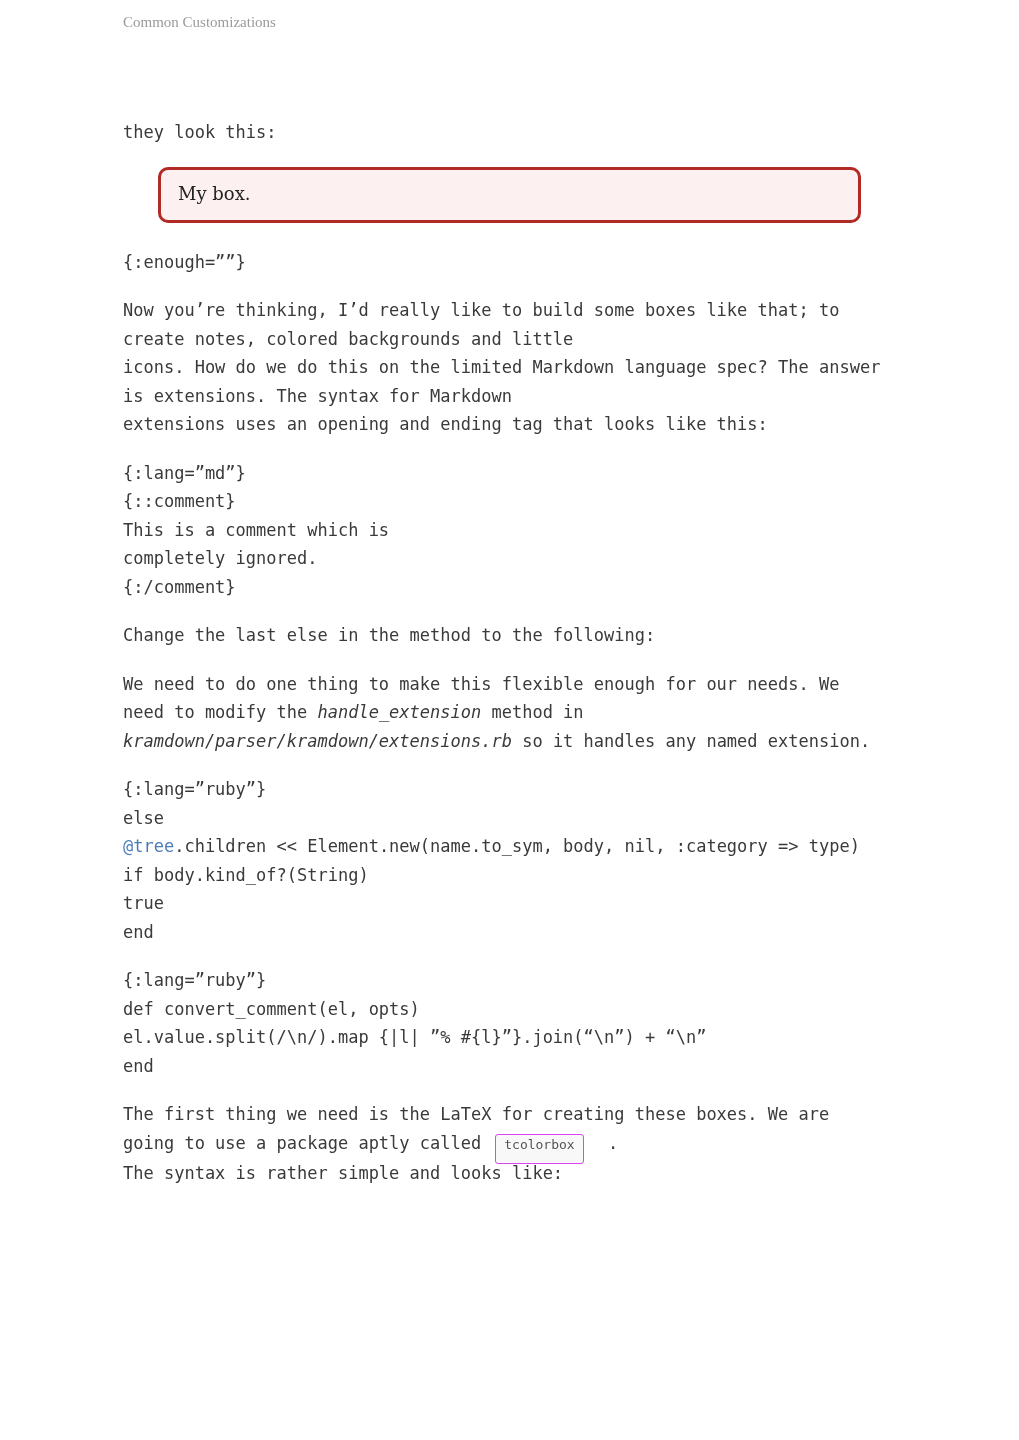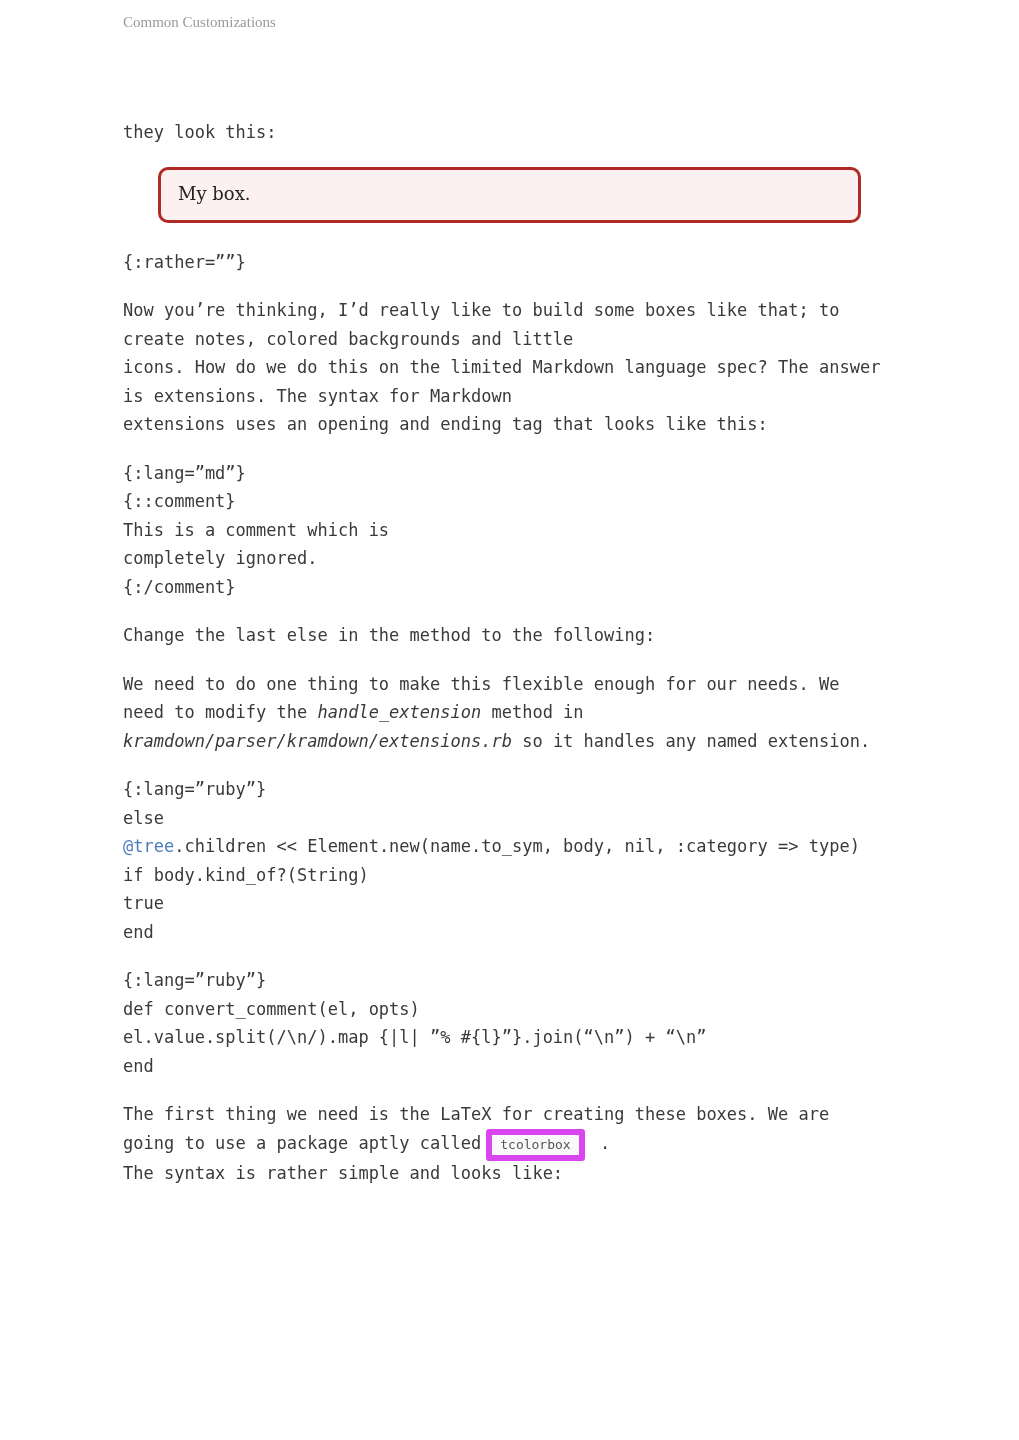--- a/index.html
+++ b/index.html
@@ -64,24 +64,24 @@
     line-height: 25px;
     color: #222222;
   }
 
   
   .run-italic { font-style: italic; }
   .run-blue { color: var(--code-blue, #4c7dbb); }
   .run-code {
     font-size: 13px;
     background: #f8f8f8;
-    border: 6px solid #d946ef;
+    border: 1px solid #d946ef;
     border-radius: 3px;
-    padding: 2px 8px 3px;
-    margin: 0 5px;
+    padding: 2px 8px 11px;
+    margin: 0 14px;
     color: #555555;
     white-space: nowrap;
   }
   .run-brand { color: var(--brand-teal, #2aab8e); }
   .run-brand-bold { color: var(--brand-teal, #2aab8e); font-weight: bold; }
 
   .page-footer {
     position: absolute;
     top: 1329px;
     left: 123px;
@@ -108,21 +108,21 @@
   <div class="content">
 
     <p class="para">they look this:</p>
 
     <div class="latex-preview">
       <div class="colored-box">
         <span>My box.</span>
       </div>
     </div>
 
-    <p class="para">{:rather=””}</p>
+    <p class="para">{:enough=””}</p>
 
     <p class="para">Now you’re thinking, I’d really like to build some boxes like that; to
 create notes, colored backgrounds and little
 icons. How do we do this on the limited Markdown language spec? The answer
 is extensions. The syntax for Markdown
 extensions uses an opening and ending tag that looks like this:</p>
 
     <div class="para">{:lang=”md”}
 {::comment}
 This is a comment which is

